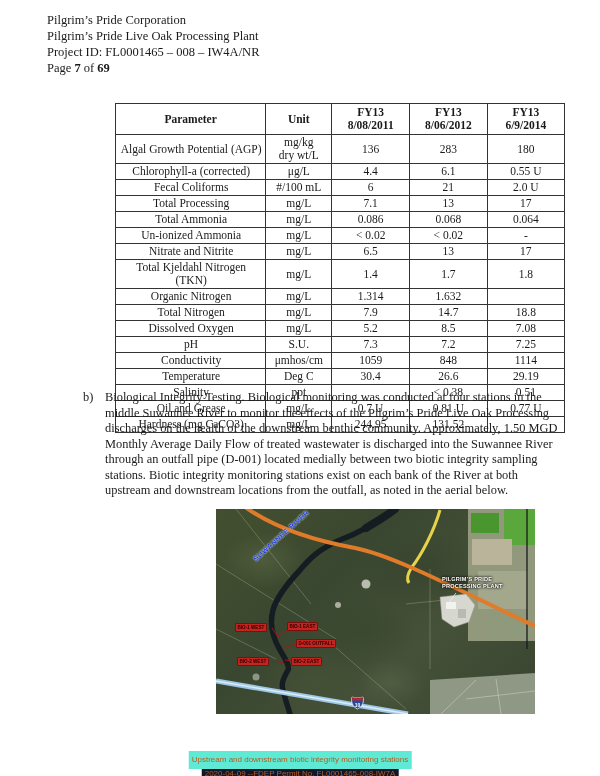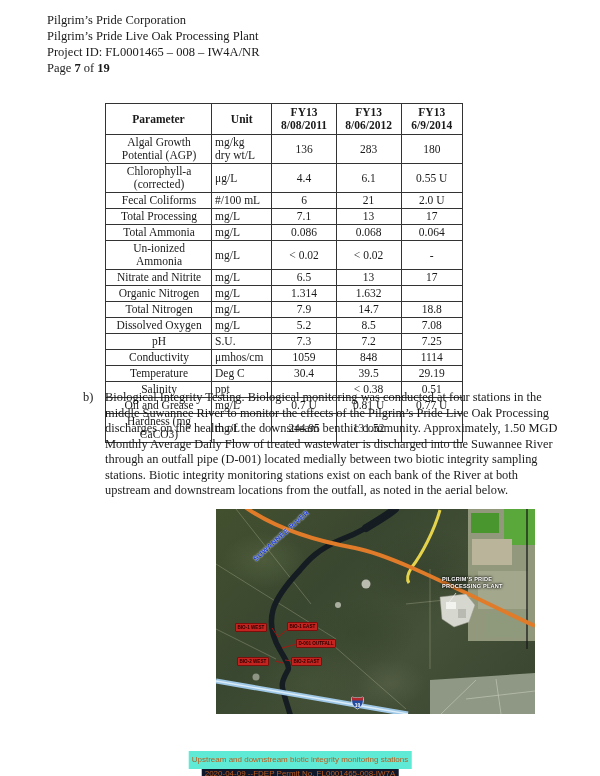--- a/index.html
+++ b/index.html
@@ -5,30 +5,30 @@
   html,body{margin:0;padding:0;}
   body{
     width:600px;height:776px;position:relative;background:#ffffff;
     font-family:"Liberation Serif",serif;color:#1a1a1a;overflow:hidden;
   }
   
   .doc-header{position:absolute;left:47px;top:12px;font-size:12.5px;line-height:16px;}
   .doc-header .bold{font-weight:bold;}
   
   .data-table{
-    position:absolute;left:105px;top:103px;width:358px;
+    position:absolute;left:115px;top:103px;width:450px;
     border-collapse:collapse;font-size:11.5px;line-height:13px;
     border:1.5px solid #222;
   }
   .data-table th,.data-table td{
     border:1px solid #333;padding:1px 3px;vertical-align:middle;
   }
   .data-table th{font-weight:bold;text-align:center;padding:2px 3px;}
   .data-table td.param{text-align:center;padding-left:4px;width:150px;}
-  .data-table td.unit{text-align:left;width:60px;white-space:pre-line;margin-top:36px;}
+  .data-table td.unit{text-align:center;width:60px;white-space:pre-line;margin-top:36px;}
   .data-table td.val{text-align:center;width:73px;}
   
   .body-text{
     position:absolute;left:83px;top:390px;width:475px;display:flex;
     font-size:12.4px;line-height:15.5px;
   }
   .body-text .marker{width:22px;flex:0 0 22px;}
   .body-text .para{flex:1;}
   
   .aerial-map{
@@ -68,21 +68,21 @@
   .page-footer .hl1{background:#5eead4;padding:4px 3px;display:inline-block;}
   .page-footer .hl2{background:#0f172a;padding:0 3px;display:inline-block;}
 </style>
 </head>
 <body>
 
 <div class="doc-header">
   <div>Pilgrim’s Pride Corporation</div>
   <div>Pilgrim’s Pride Live Oak Processing Plant</div>
   <div>Project ID: FL0001465 – 008 – IW4A/NR</div>
-  <div><span>Page </span><span class="bold">7</span><span> of </span><span class="bold">19</span></div>
+  <div><span>Page </span><span class="bold">7</span><span> of </span><span class="bold">69</span></div>
 </div>
 
 <table class="data-table">
   <thead>
       <tr>
         <th style="white-space: pre-line;">Parameter</th>
         <th style="white-space: pre-line;">Unit</th>
         <th style="white-space: pre-line;">FY13
 8/08/2011</th>
         <th style="white-space: pre-line;">FY13
@@ -136,20 +136,27 @@
         <td class="val">-</td>
       </tr>
       <tr>
         <td class="param">Nitrate and Nitrite</td>
         <td class="unit">mg/L</td>
         <td class="val">6.5</td>
         <td class="val">13</td>
         <td class="val">17</td>
       </tr>
       <tr>
+        <td class="param">Total Kjeldahl Nitrogen (TKN)</td>
+        <td class="unit">mg/L</td>
+        <td class="val">1.4</td>
+        <td class="val">1.7</td>
+        <td class="val">1.8</td>
+      </tr>
+      <tr>
         <td class="param">Organic Nitrogen</td>
         <td class="unit">mg/L</td>
         <td class="val">1.314</td>
         <td class="val">1.632</td>
         <td class="val"></td>
       </tr>
       <tr>
         <td class="param">Total Nitrogen</td>
         <td class="unit">mg/L</td>
         <td class="val">7.9</td>
@@ -174,21 +181,21 @@
         <td class="param">Conductivity</td>
         <td class="unit">μmhos/cm</td>
         <td class="val">1059</td>
         <td class="val">848</td>
         <td class="val">1114</td>
       </tr>
       <tr>
         <td class="param">Temperature</td>
         <td class="unit">Deg C</td>
         <td class="val">30.4</td>
-        <td class="val">39.5</td>
+        <td class="val">26.6</td>
         <td class="val">29.19</td>
       </tr>
       <tr>
         <td class="param">Salinity</td>
         <td class="unit">ppt</td>
         <td class="val"></td>
         <td class="val">&lt; 0.38</td>
         <td class="val">0.51</td>
       </tr>
       <tr>

